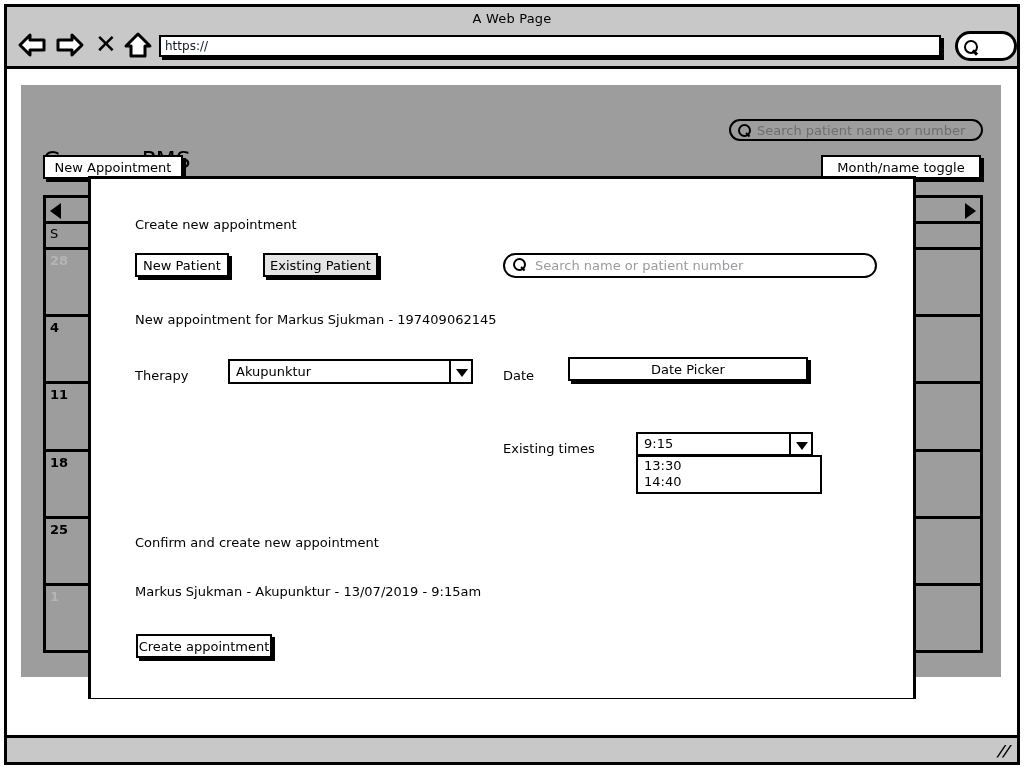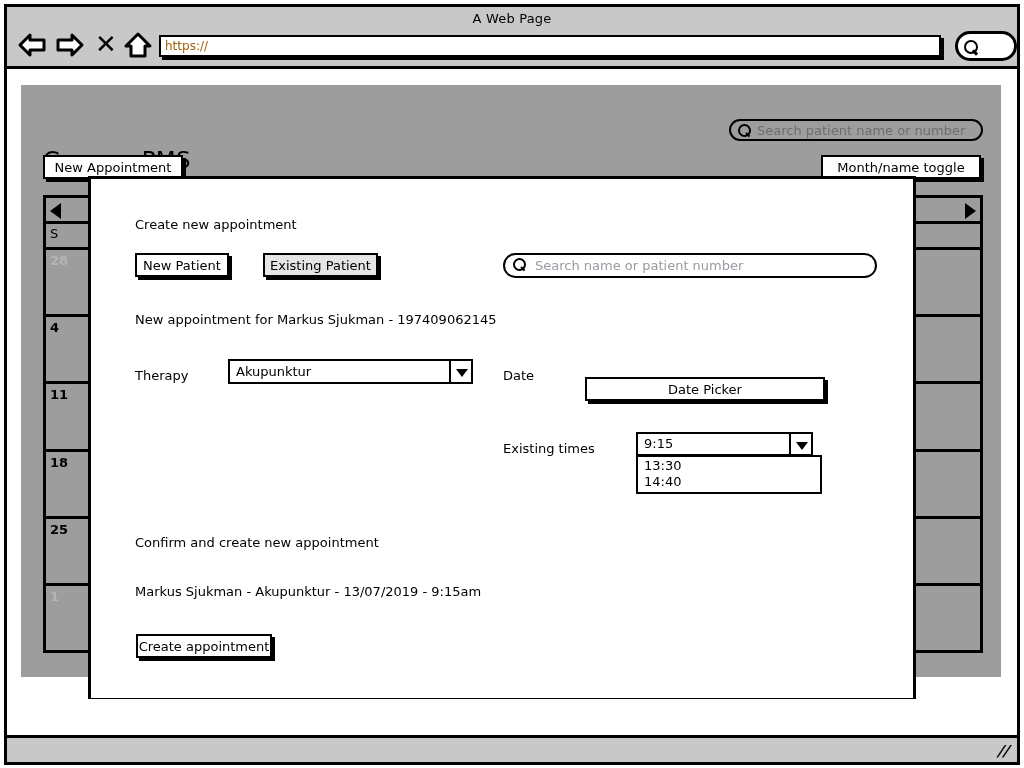--- a/index.html
+++ b/index.html
@@ -50,21 +50,21 @@
   #url-bar {
     position: absolute;
     left: 152px; top: 28px;
     width: 782px; height: 22px;
     background: #fff;
     border: 2px solid #000;
     box-shadow: 3px 3px 0 #000;
     font-size: 12px;
     line-height: 18px;
     padding: 0 4px;
-    color: #a16207;
+    color: #0f172a;
     overflow: hidden;
     white-space: nowrap;
   }
 
   #browser-search-btn {
     position: absolute;
     left: 948px; top: 24px;
     width: 62px; height: 30px;
     border: 3px solid #000;
     border-radius: 16px;
@@ -272,22 +272,22 @@
   .combo-arrow-box::after {
     content:""; position:absolute; left:5px; top:8px;
     width:0;height:0;
     border-left: 6px solid transparent;
     border-right: 6px solid transparent;
     border-top: 8px solid #000;
   }
 
   #date-label { position: absolute; left: 412px; top: 189px; font-size: 13px; }
   #date-picker-btn {
-    position: absolute; left: 494px; top: 178px;
-    width: 240px; height: 24px; margin-top: 20px;
+    position: absolute; left: 477px; top: 178px;
+    width: 240px; height: 24px;
   }
 
   #available-times-label { position: absolute; left: 412px; top: 262px; font-size: 13px; }
   #available-times-select {
     position: absolute; left: 545px; top: 253px;
     width: 177px; height: 24px;
     border: 2.5px solid #000;
     background: #fff;
     font-size: 13px;
   }

